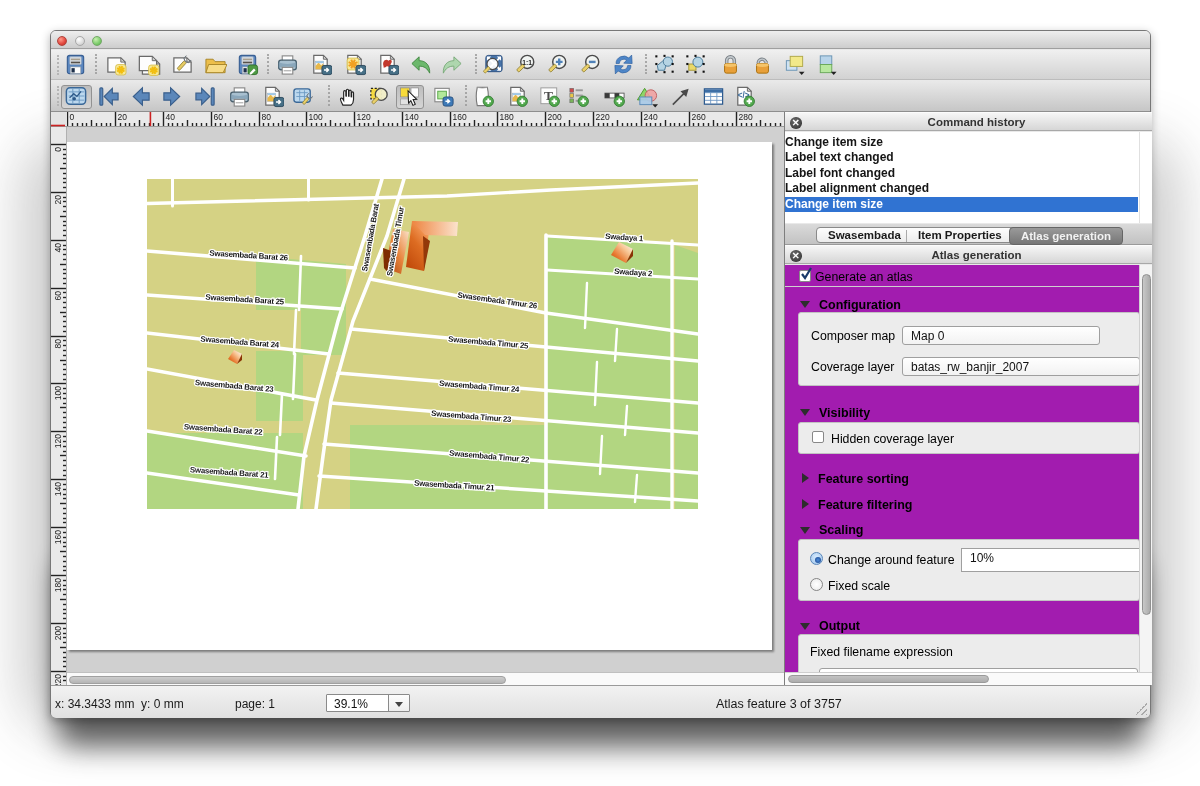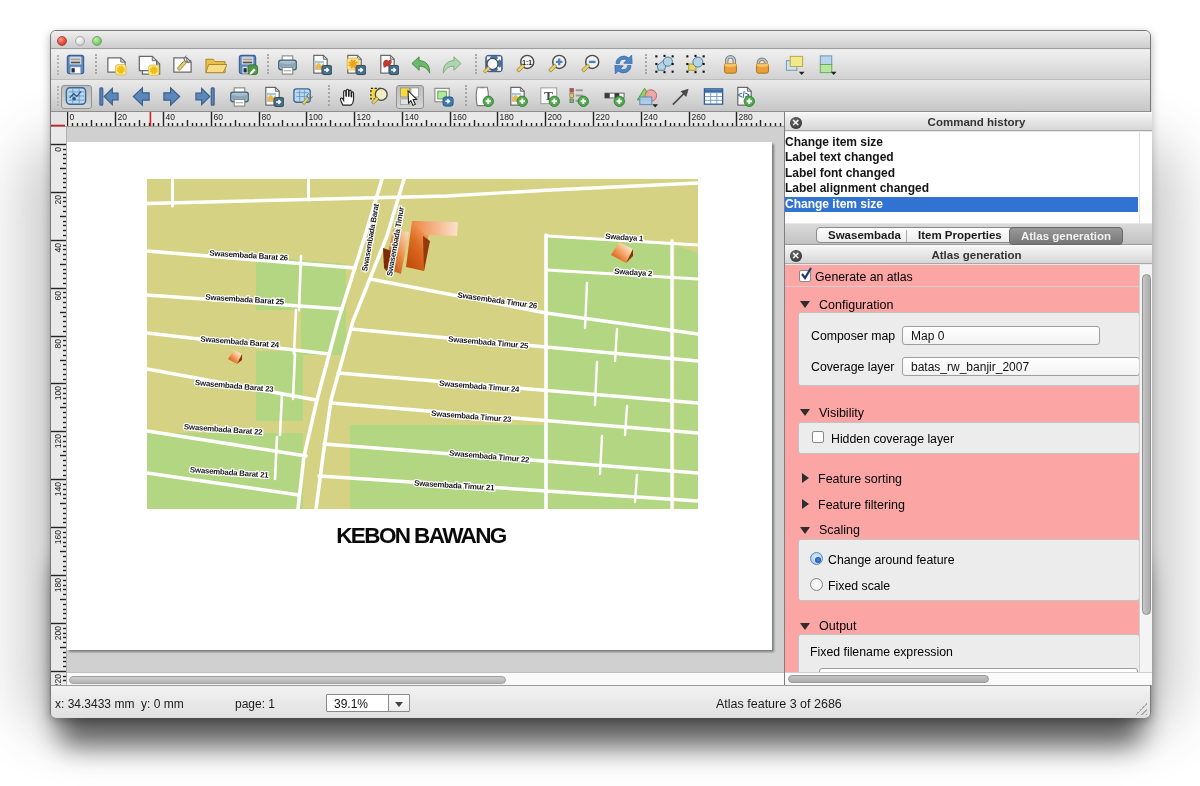--- a/index.html
+++ b/index.html
@@ -26,24 +26,24 @@
 .closebtn{position:absolute;left:5px;top:4px;width:11.5px;height:11.5px;border-radius:50%;background:radial-gradient(circle at 40% 35%,#6a6a6a,#2e2e2e);color:#fff;
  font-size:9.5px;line-height:11.5px;text-align:center;font-weight:bold}
 #histlist{position:absolute;left:0;top:20px;width:100%;height:91px;background:#fff;font-size:12px;font-weight:bold;color:#151515}
 .hrow{position:absolute;left:0;width:353px;height:15.6px;line-height:15.6px;white-space:nowrap}
 .hrow.sel{background:#3073d2;color:#fff;width:353px}
 #tabsrow{position:absolute;left:0;top:112px;width:100%;height:21px;background:linear-gradient(#dadada,#c2c2c2);border-bottom:1px solid #9a9a9a}
 #tabbar{position:absolute;left:31px;top:2.5px;width:306px;height:16.5px;background:linear-gradient(#fdfdfd,#ececec);border:1px solid #8a8a8a;border-radius:4px}
 .tabtxt{position:absolute;top:1.5px;font-size:11.5px;font-weight:bold;color:#1a1a1a;white-space:nowrap}
 #tabactive{position:absolute;left:192px;top:-0.5px;width:114px;height:17.5px;background:linear-gradient(#9a9a9a,#767676);border:1px solid #666;border-radius:4px}
 #tabactive span{display:block;text-align:center;font-size:11.5px;font-weight:bold;color:#f2f2f2;margin-top:1.5px}
-#atlasbody{position:absolute;left:0;top:153px;width:100%;height:420px;background:#fca5a5}
+#atlasbody{position:absolute;left:0;top:153px;width:100%;height:420px;background:#a21caf}
 .gbox{position:absolute;background:#ececec;border:1px solid #c2c2c2;border-radius:3px}
 .lbl{position:absolute;font-size:12.3px;color:#000;white-space:nowrap}
-.sechead{position:absolute;font-size:12.5px;font-weight:normal;color:#000;white-space:nowrap}
+.sechead{position:absolute;font-size:12.5px;font-weight:bold;color:#000;white-space:nowrap}
 .tri{position:absolute;width:0;height:0}
 .tri.down{border-left:5.5px solid transparent;border-right:5.5px solid transparent;border-top:7px solid #2d2d2d}
 .tri.right{border-top:5.5px solid transparent;border-bottom:5.5px solid transparent;border-left:7px solid #2d2d2d}
 .combo{position:absolute;background:linear-gradient(#ffffff,#f2f2f2);border:1px solid #9f9f9f;border-radius:3px;font-size:12px;color:#111;padding:2px 0 0 8px;white-space:nowrap;overflow:hidden}
 .cb{position:absolute;width:12px;height:12px;background:#fff;border:1px solid #888;border-radius:2px}
 .radio{position:absolute;width:13px;height:13px;border-radius:50%;background:radial-gradient(#ffffff,#e8e8e8);border:1px solid #858585}
 .radio.on{background:radial-gradient(circle at 50% 40%,#d8ecff,#9ec4ea);border:1px solid #5a86b8}
 .radio.on::after{content:"";position:absolute;left:3.5px;top:3.5px;width:6px;height:6px;border-radius:50%;background:radial-gradient(#4a8ad8,#16408a)}
 #vscroll{position:absolute;left:354px;top:153px;width:14px;height:407px;background:#f4f4f4;border-left:1px solid #d0d0d0}
 #vthumb{position:absolute;left:2px;top:9px;width:9px;height:341px;border-radius:5px;background:linear-gradient(90deg,#c8c8c8,#ababab);border:1px solid #909090}
@@ -832,21 +832,20 @@
           <text x="341" y="166" transform="rotate(5 341 166)" text-anchor="middle" font-size="7.9" font-weight="bold" font-family="Liberation Sans,sans-serif" fill="#1a1a1a" stroke="#ffffff" stroke-width="2.4" paint-order="stroke" letter-spacing="-0.25">Swasembada Timur 25</text>
           <text x="332" y="210" transform="rotate(4.5 332 210)" text-anchor="middle" font-size="7.9" font-weight="bold" font-family="Liberation Sans,sans-serif" fill="#1a1a1a" stroke="#ffffff" stroke-width="2.4" paint-order="stroke" letter-spacing="-0.25">Swasembada Timur 24</text>
           <text x="324" y="240" transform="rotate(4.5 324 240)" text-anchor="middle" font-size="7.9" font-weight="bold" font-family="Liberation Sans,sans-serif" fill="#1a1a1a" stroke="#ffffff" stroke-width="2.4" paint-order="stroke" letter-spacing="-0.25">Swasembada Timur 23</text>
           <text x="342" y="280" transform="rotate(5 342 280)" text-anchor="middle" font-size="7.9" font-weight="bold" font-family="Liberation Sans,sans-serif" fill="#1a1a1a" stroke="#ffffff" stroke-width="2.4" paint-order="stroke" letter-spacing="-0.25">Swasembada Timur 22</text>
           <text x="307" y="309" transform="rotate(3.5 307 309)" text-anchor="middle" font-size="7.9" font-weight="bold" font-family="Liberation Sans,sans-serif" fill="#1a1a1a" stroke="#ffffff" stroke-width="2.4" paint-order="stroke" letter-spacing="-0.25">Swasembada Timur 21</text>
           <text x="477" y="61" transform="rotate(4 477 61)" text-anchor="middle" font-size="7.9" font-weight="bold" font-family="Liberation Sans,sans-serif" fill="#1a1a1a" stroke="#ffffff" stroke-width="2.4" paint-order="stroke" letter-spacing="-0.25">Swadaya 1</text>
           <text x="486" y="96" transform="rotate(4 486 96)" text-anchor="middle" font-size="7.9" font-weight="bold" font-family="Liberation Sans,sans-serif" fill="#1a1a1a" stroke="#ffffff" stroke-width="2.4" paint-order="stroke" letter-spacing="-0.25">Swadaya 2</text>
           <text x="226" y="59" transform="rotate(-80 226 59)" text-anchor="middle" font-size="7.9" font-weight="bold" font-family="Liberation Sans,sans-serif" fill="#1a1a1a" stroke="#ffffff" stroke-width="2.4" paint-order="stroke" letter-spacing="-0.25">Swasembada Barat</text>
           <text x="251" y="63" transform="rotate(-80 251 63)" text-anchor="middle" font-size="7.9" font-weight="bold" font-family="Liberation Sans,sans-serif" fill="#1a1a1a" stroke="#ffffff" stroke-width="2.4" paint-order="stroke" letter-spacing="-0.25">Swasembada Timur</text>
         </svg>
-<div style="position:absolute;left:154px;top:396px;width:400px;text-align:center;font-size:22.5px;font-weight:bold;color:#0a0a0a;letter-spacing:-1.6px">KEBON BAWANG</div>
 </div>
 <div class="abs" id="hscroll">
         <div id="hthumb"></div>
       </div>
 <div class="abs" id="panel">
 <div class="phead" style="top:0">
           <div class="closebtn">✕</div>
           <div class="t">Command history</div>
         </div>
 <div id="histlist">
@@ -893,20 +892,21 @@
           <div class="lbl" style="left:46px;top:167px">Hidden coverage layer</div>
           <div class="tri right" style="left:17px;top:208px"></div>
           <div class="sechead" style="left:33px;top:207px">Feature sorting</div>
           <div class="tri right" style="left:17px;top:234px"></div>
           <div class="sechead" style="left:33px;top:233px">Feature filtering</div>
           <div class="tri down" style="left:15px;top:262px"></div>
           <div class="sechead" style="left:34px;top:258px">Scaling</div>
           <div class="gbox" style="left:13px;top:274px;width:342px;height:62px"></div>
           <div class="radio on" style="left:25px;top:287px"></div>
           <div class="lbl" style="left:43px;top:288px">Change around feature</div>
+          <div class="combo" style="left:176px;top:283px;width:179px;height:24px;background:#fff;border-radius:0">10%</div>
           <div class="radio" style="left:25px;top:313px"></div>
           <div class="lbl" style="left:43px;top:314px">Fixed scale</div>
           <div class="tri down" style="left:15px;top:358px"></div>
           <div class="sechead" style="left:34px;top:354px">Output</div>
           <div class="gbox" style="left:13px;top:369px;width:342px;height:56px"></div>
           <div class="lbl" style="left:25px;top:380px">Fixed filename expression</div>
           <div style="position:absolute;left:34px;top:403px;width:319px;height:8px;background:#fff;border:1px solid #9f9f9f;border-radius:3px 3px 0 0"></div>
 </div>
 <div id="vscroll">
           <div id="vthumb"></div>
@@ -915,16 +915,16 @@
           <div id="phthumb"></div>
         </div>
 </div>
 <div class="abs" id="statusbar">
 <div class="sbtxt" style="left:4px">x: 34.3433 mm&nbsp;&nbsp;y: 0 mm</div>
 <div class="sbtxt" style="left:184px">page: 1</div>
 <div id="zoomcombo">
           <span style="position:absolute;left:7px;top:2px">39.1%</span>
           <div class="arr"></div>
         </div>
-<div class="sbtxt" style="left:665px;font-size:12.5px">Atlas feature 3 of 2686</div>
+<div class="sbtxt" style="left:665px;font-size:12.5px">Atlas feature 3 of 3757</div>
 <div id="grip"></div>
 </div>
 </div>
   </div>
 </body></html>

